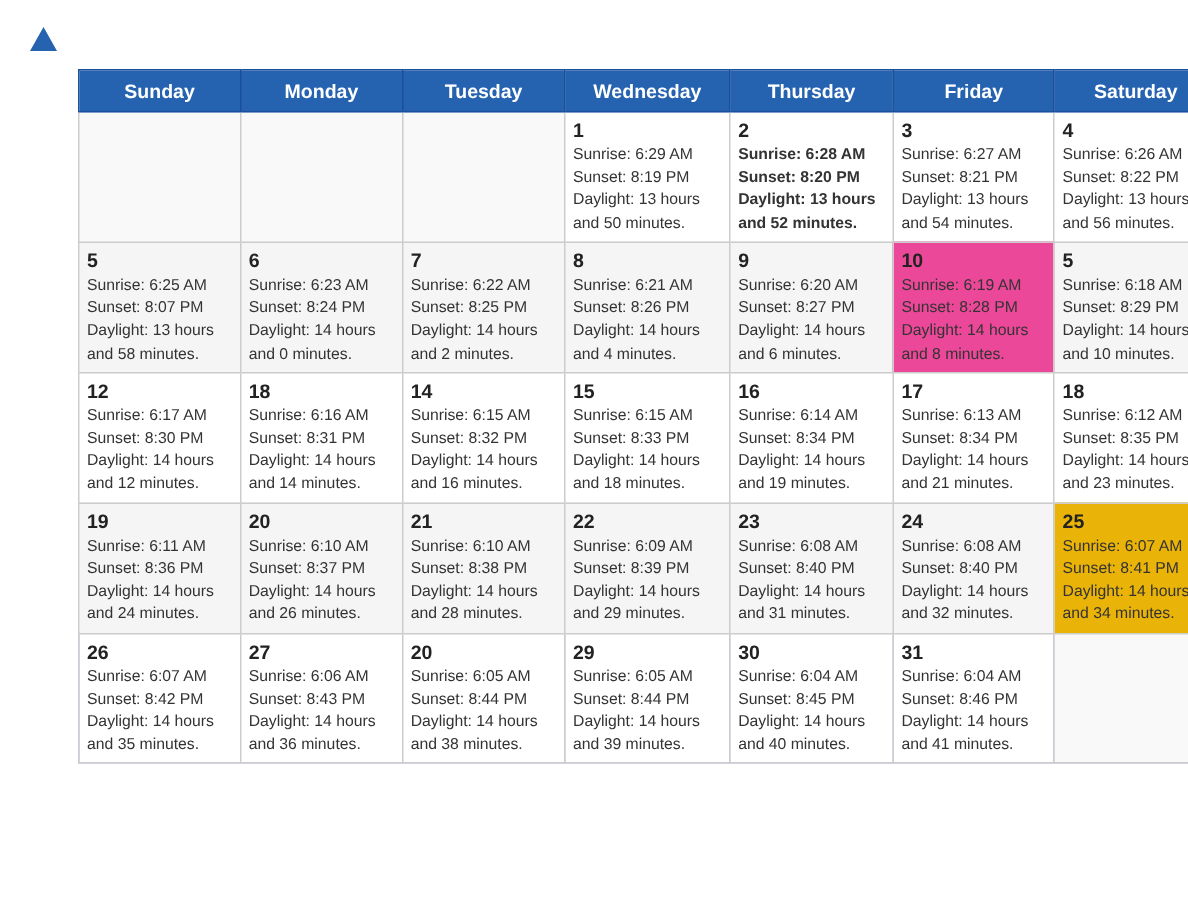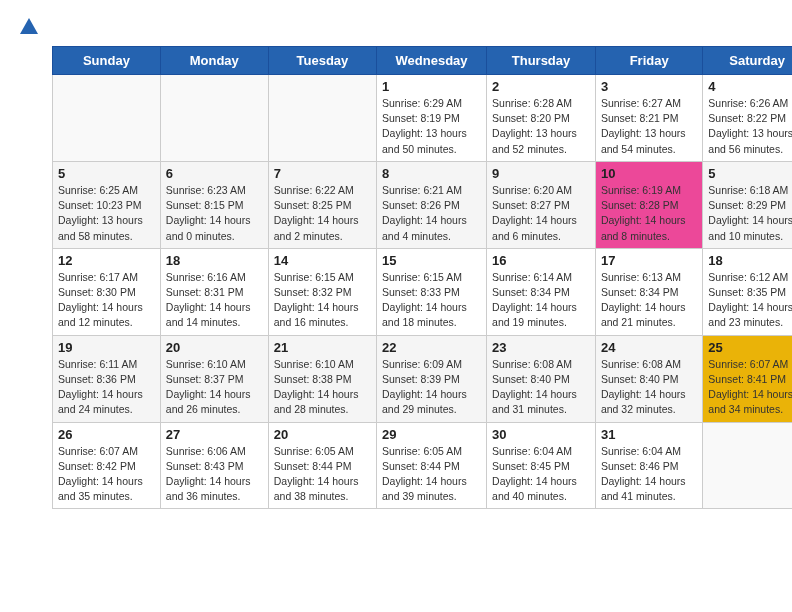--- a/index.html
+++ b/index.html
@@ -136,21 +136,21 @@
           <td class="empty-cell" style="background: rgb(249, 249, 249);"></td>
           <td>
             <span class="day-number">1</span>
             <div class="day-info" style="white-space: pre-line;">Sunrise: 6:29 AM
 Sunset: 8:19 PM
 Daylight: 13 hours
 and 50 minutes.</div>
           </td>
           <td>
             <span class="day-number">2</span>
-            <div class="day-info" style="white-space: pre-line;">Sunrise: 6:28 AM
+            <div class="day-info" style="white-space: pre-line; font-weight: bold;">Sunrise: 6:28 AM
 Sunset: 8:20 PM
 Daylight: 13 hours
 and 52 minutes.</div>
           </td>
           <td>
             <span class="day-number">3</span>
             <div class="day-info" style="white-space: pre-line;">Sunrise: 6:27 AM
 Sunset: 8:21 PM
 Daylight: 13 hours
 and 54 minutes.</div>
@@ -160,28 +160,28 @@
             <div class="day-info" style="white-space: pre-line;">Sunrise: 6:26 AM
 Sunset: 8:22 PM
 Daylight: 13 hours
 and 56 minutes.</div>
           </td>
         </tr>
         <tr style="background: rgb(245, 245, 245);">
           <td style="background: rgb(245, 245, 245);">
             <span class="day-number">5</span>
             <div class="day-info" style="white-space: pre-line;">Sunrise: 6:25 AM
-Sunset: 10:23 PM
+Sunset: 8:07 PM
 Daylight: 13 hours
 and 58 minutes.</div>
           </td>
           <td style="background: rgb(245, 245, 245);">
             <span class="day-number">6</span>
             <div class="day-info" style="white-space: pre-line;">Sunrise: 6:23 AM
-Sunset: 8:15 PM
+Sunset: 8:24 PM
 Daylight: 14 hours
 and 0 minutes.</div>
           </td>
           <td style="background: rgb(245, 245, 245);">
             <span class="day-number">7</span>
             <div class="day-info" style="white-space: pre-line;">Sunrise: 6:22 AM
 Sunset: 8:25 PM
 Daylight: 14 hours
 and 2 minutes.</div>
           </td>

